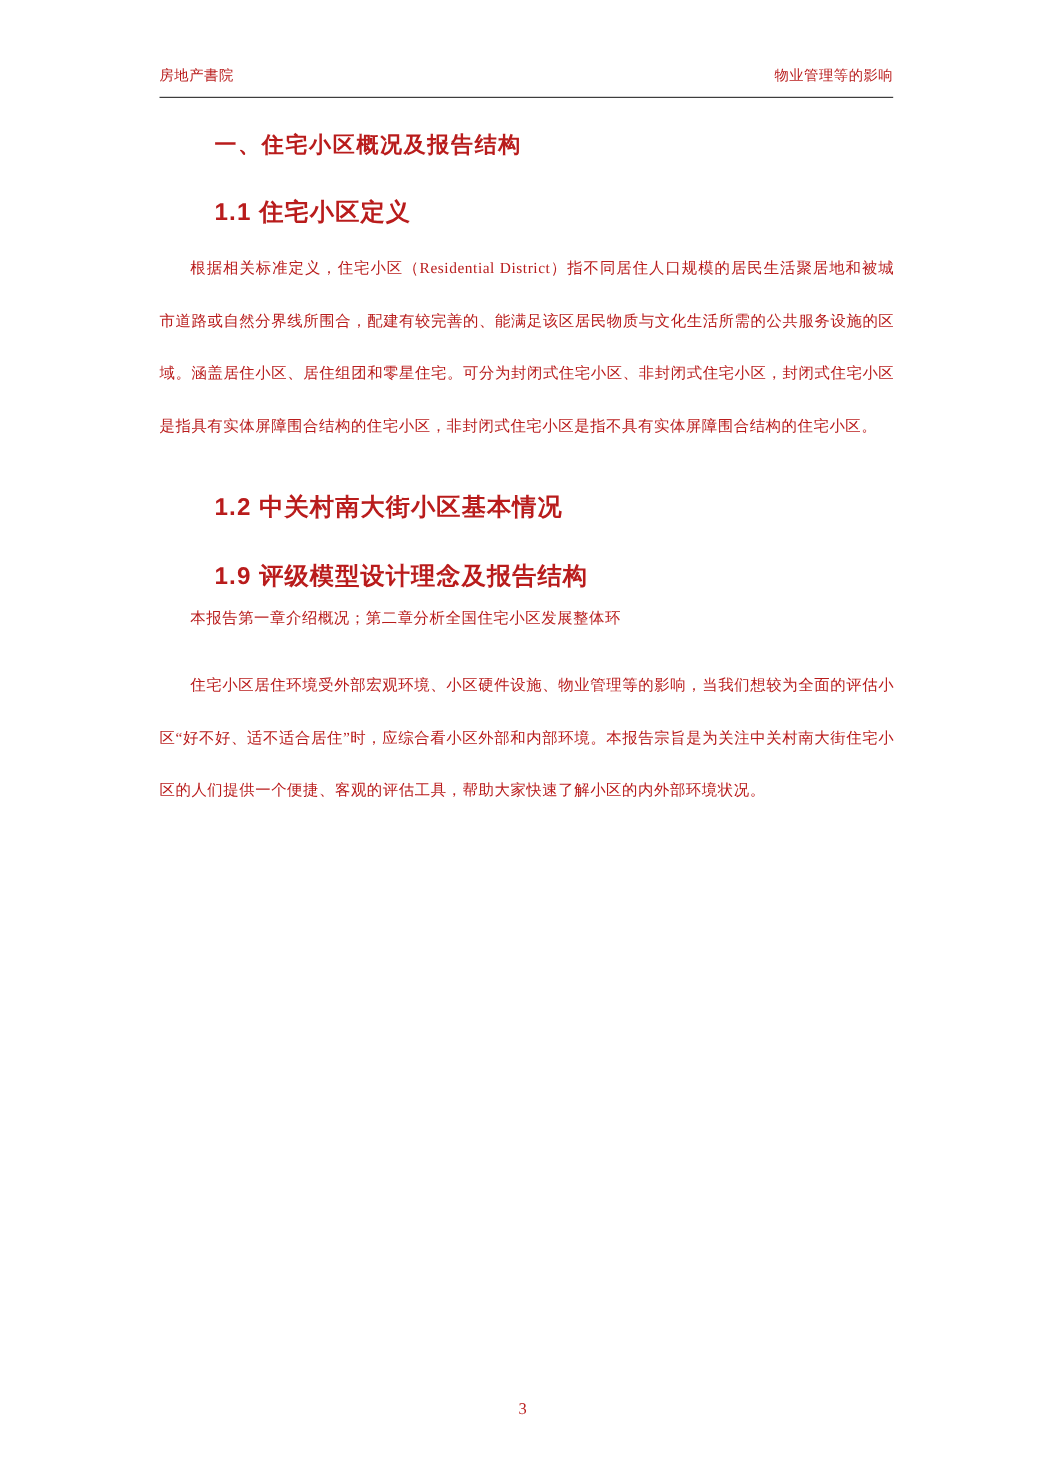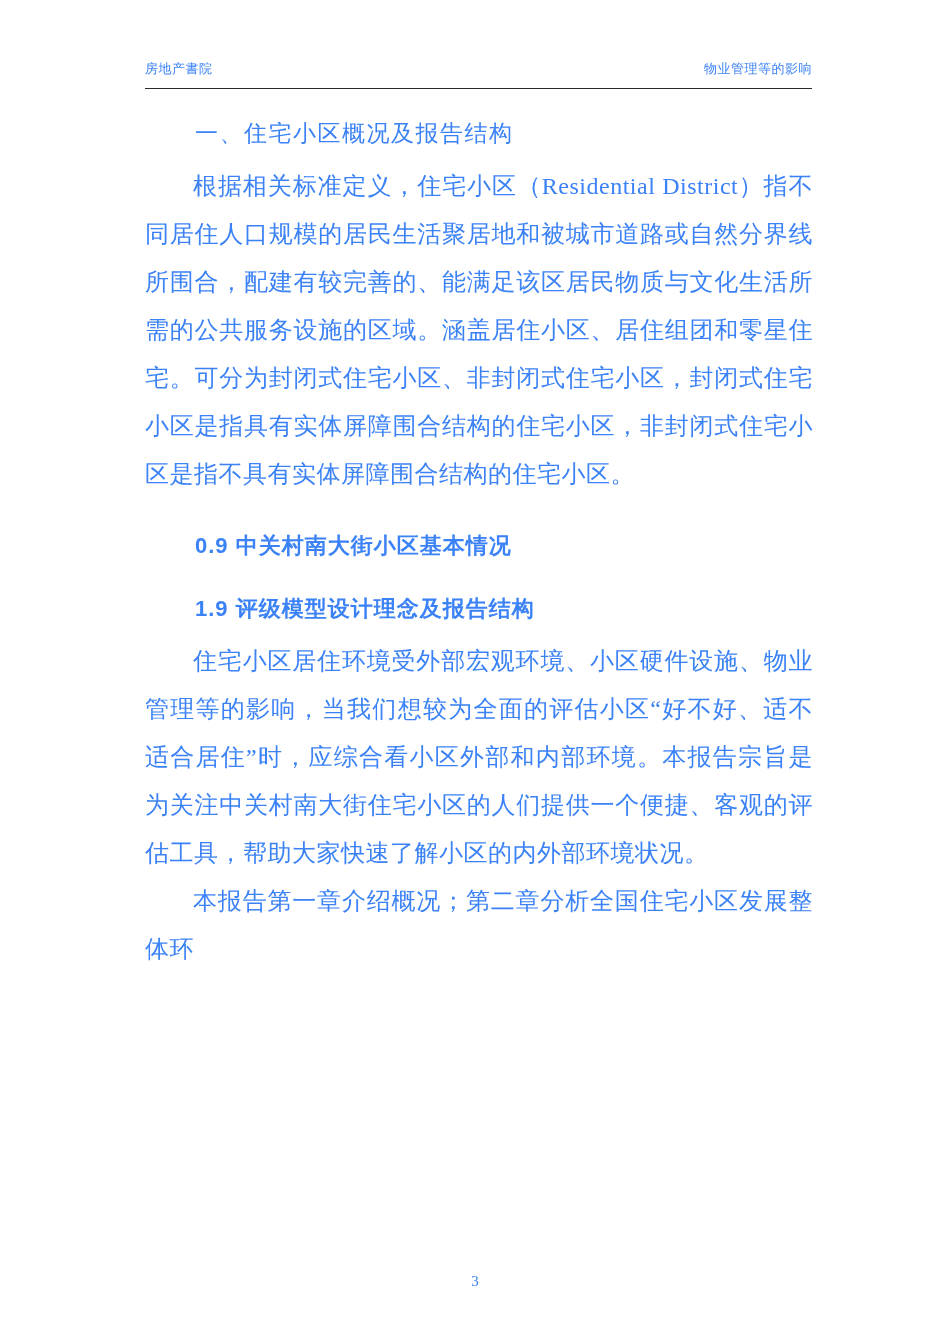--- a/index.html
+++ b/index.html
@@ -3,21 +3,21 @@
 <meta charset="utf-8">
 <style>
   * { margin: 0; padding: 0; box-sizing: border-box; }
   html, body { background: #e8e8e8; }
   .page {
     position: relative;
     width: 950px;
     height: 1344px;
     margin: 0 auto;
     background: #ffffff;
-    color: #3b82f6;
+    color: #b91c1c;
     font-family: "Liberation Serif", "DejaVu Serif", serif;
     overflow: hidden;
   }
   .page-header {
     position: absolute;
     top: 60px;
     left: 145px;
     width: 667px;
     display: flex;
     justify-content: space-between;
@@ -35,35 +35,35 @@
     border-bottom: 1.6px solid #2a2a2a;
   }
   .content {
     position: absolute;
     top: 100px;
     left: 145px;
     width: 668px;
   }
   .doc-title {
     margin: 18px 0 4px 50px;
-    font-size: 23px;
-    font-weight: normal;
+    font-size: 20px;
+    font-weight: bold;
     letter-spacing: 1.5px;
     font-family: "Liberation Sans", "DejaVu Sans", sans-serif;
   }
   .sec-heading {
     margin: 33px 0 0 50px;
     font-size: 22px;
     font-weight: bold;
     letter-spacing: 1px;
     font-family: "Liberation Sans", "DejaVu Sans", sans-serif;
   }
   .body-para {
     margin-top: 13px;
-    font-size: 24px;
+    font-size: 14px;
     line-height: 48px;
     text-align: justify;
     text-indent: 2em;
     letter-spacing: 0.5px;
   }
   .body-para.follow {
     margin-top: 0;
   }
   .page-footer {
     position: absolute;
@@ -83,31 +83,32 @@
     <span>房地产書院</span>
     <span>物业管理等的影响</span>
   </header>
   <div class="header-rule"></div>
 
   <main class="content">
 
     <h1 class="doc-title">一、住宅小区概况及报告结构</h1>
 
     <section>
+      <h2 class="sec-heading">1.1 住宅小区定义</h2>
       <p class="body-para">根据相关标准定义，住宅小区（Residential District）指不同居住人口规模的居民生活聚居地和被城市道路或自然分界线所围合，配建有较完善的、能满足该区居民物质与文化生活所需的公共服务设施的区域。涵盖居住小区、居住组团和零星住宅。可分为封闭式住宅小区、非封闭式住宅小区，封闭式住宅小区是指具有实体屏障围合结构的住宅小区，非封闭式住宅小区是指不具有实体屏障围合结构的住宅小区。</p>
     </section>
 
     <section>
-      <h2 class="sec-heading">0.9 中关村南大街小区基本情况</h2>
+      <h2 class="sec-heading">1.2 中关村南大街小区基本情况</h2>
     </section>
 
     <section>
       <h2 class="sec-heading">1.9 评级模型设计理念及报告结构</h2>
+      <p class="body-para follow">本报告第一章介绍概况；第二章分析全国住宅小区发展整体环</p>
       <p class="body-para">住宅小区居住环境受外部宏观环境、小区硬件设施、物业管理等的影响，当我们想较为全面的评估小区“好不好、适不适合居住”时，应综合看小区外部和内部环境。本报告宗旨是为关注中关村南大街住宅小区的人们提供一个便捷、客观的评估工具，帮助大家快速了解小区的内外部环境状况。</p>
-      <p class="body-para follow">本报告第一章介绍概况；第二章分析全国住宅小区发展整体环</p>
     </section>
 
   </main>
 
   <footer class="page-footer">
     <span>3</span>
   </footer>
 
 </div>
 

